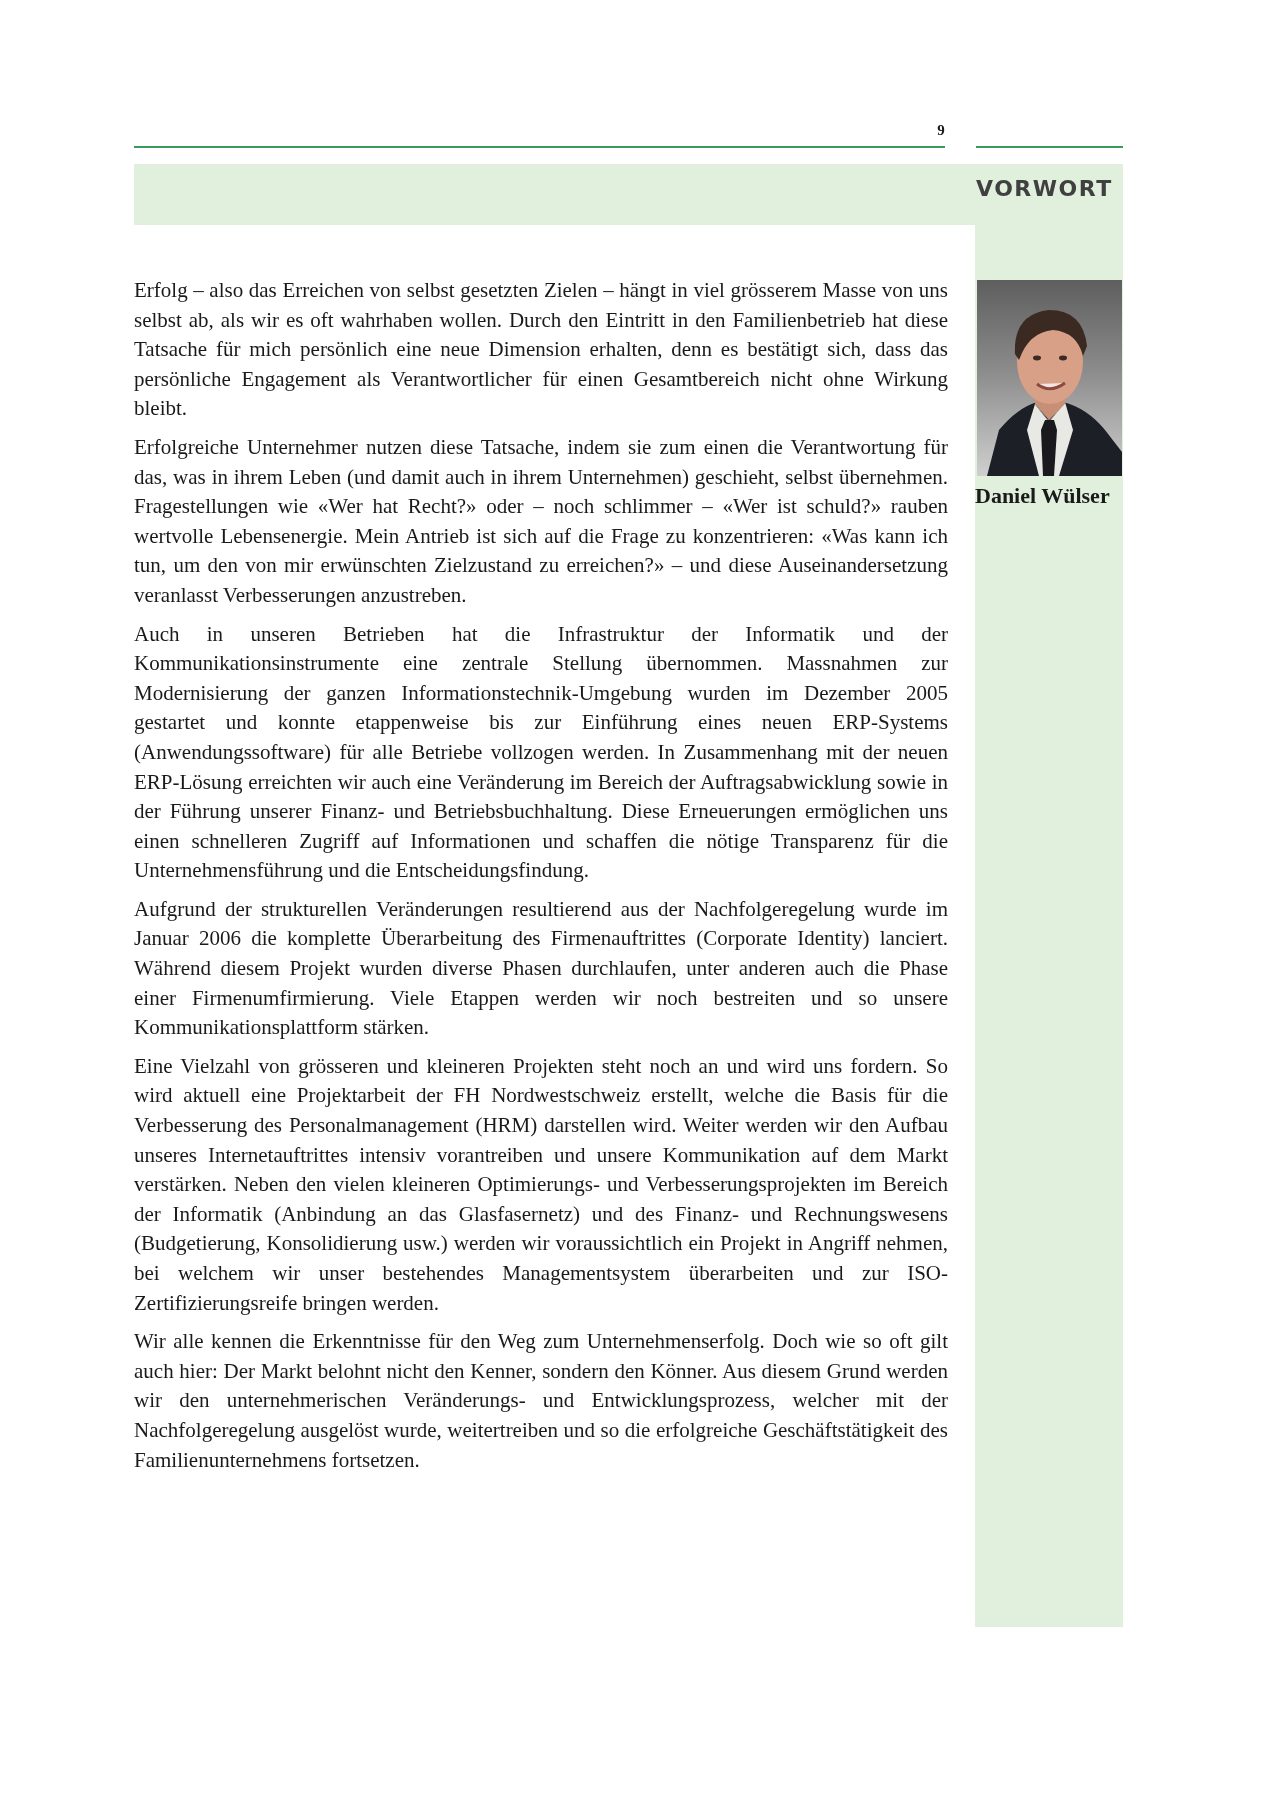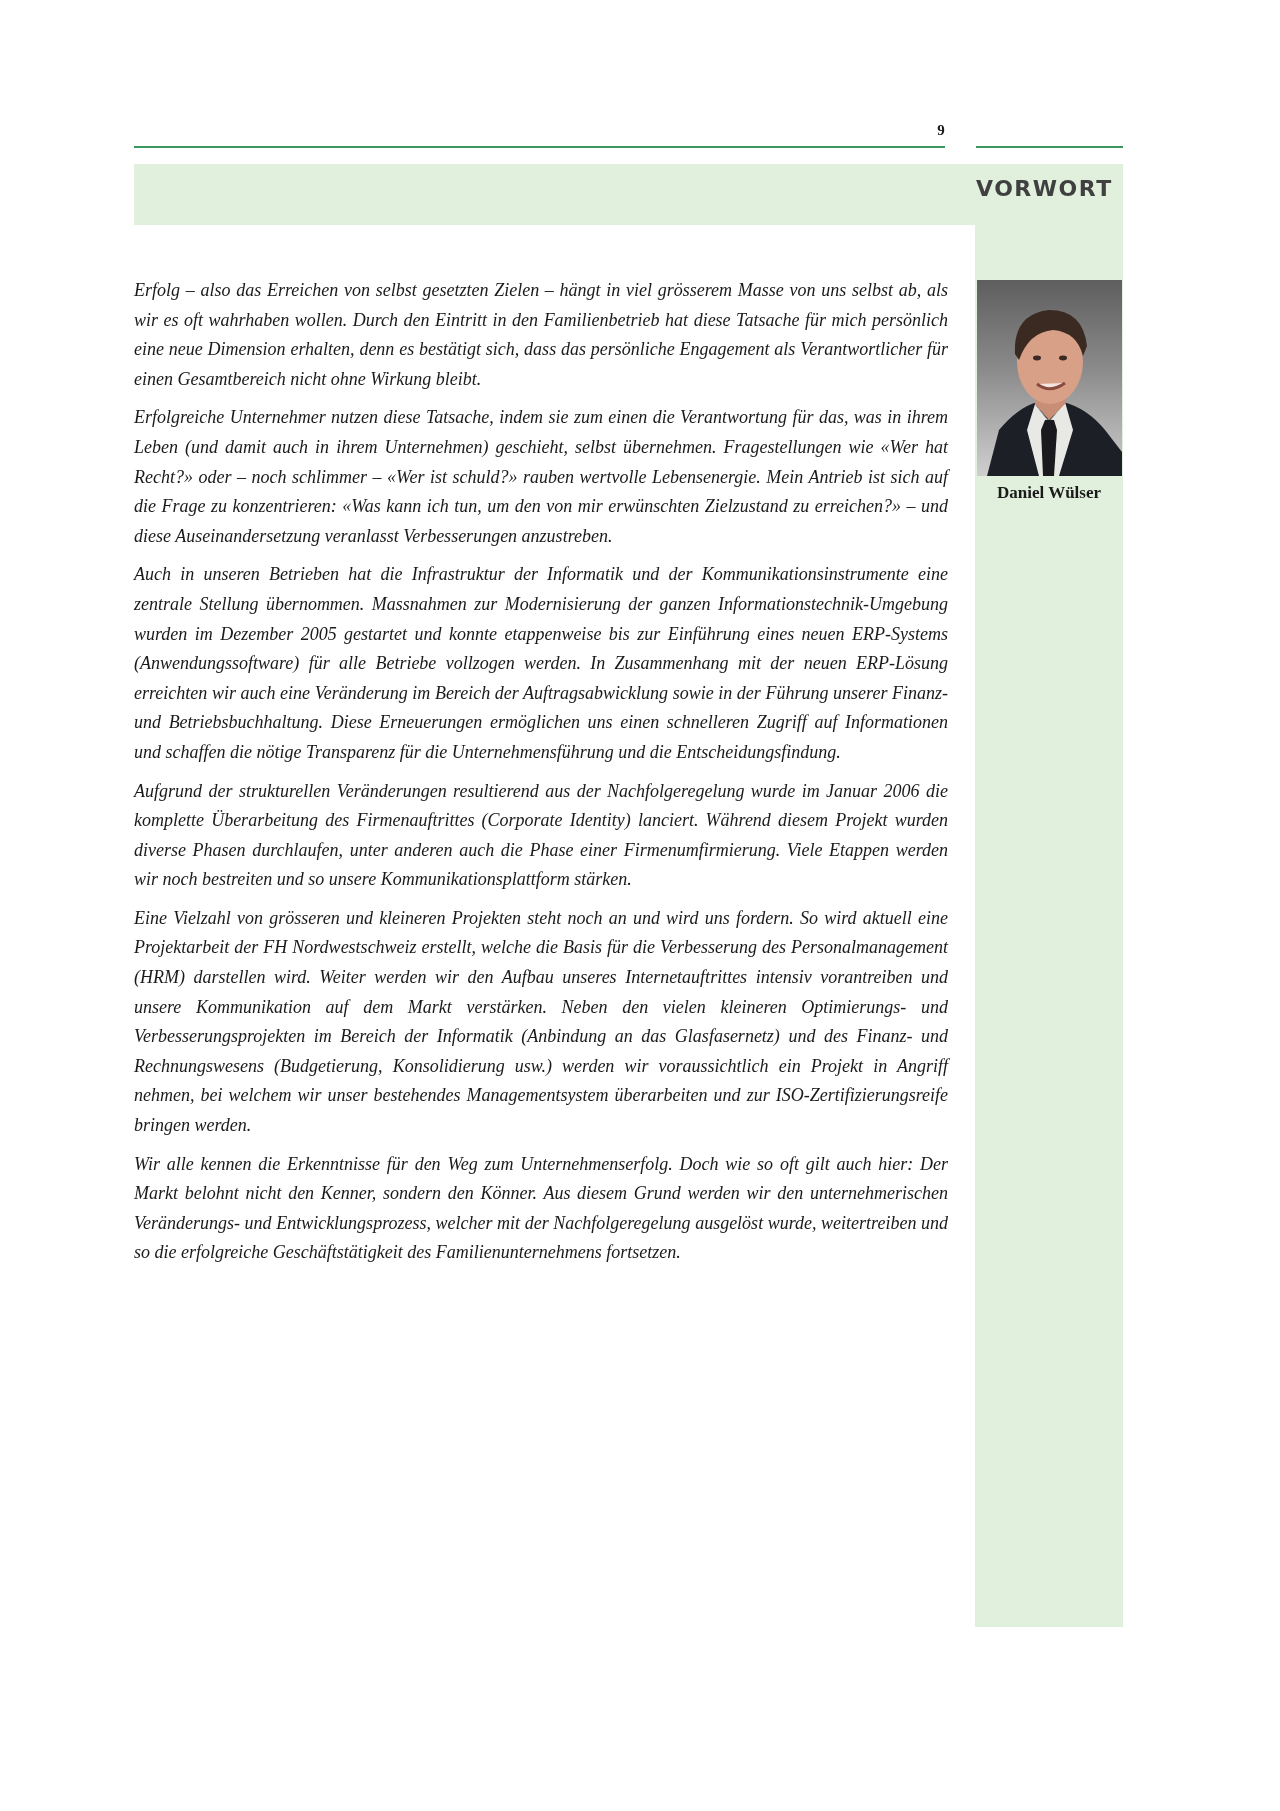--- a/index.html
+++ b/index.html
@@ -10,24 +10,24 @@
     #rule-right { left: 976px; top: 146px; width: 147px; }
     .page-number { position: absolute; left: 930px; top: 122px; width: 22px; text-align: center;
                    font-weight: bold; font-size: 15px; }
     .band-top { position: absolute; left: 134px; top: 164px; width: 989px; height: 61px; background: #e1f0dd; }
     .sidebar { position: absolute; left: 975px; top: 225px; width: 148px; height: 1402px; background: #e1f0dd; }
     .section-title { position: absolute; left: 976px; top: 176px; width: 148px;
                      font-family: "DejaVu Sans", sans-serif; font-size: 22px; font-weight: bold;
                      letter-spacing: 1.5px; color: #404040; text-align: left; }
     .portrait { position: absolute; left: 977px; top: 280px; width: 145px; height: 196px;
                 background: linear-gradient(180deg, #5e5e5e 0%, #8a8a8a 45%, #cfcfcf 100%); overflow: hidden; }
-    .caption { position: absolute; left: 975px; top: 483px; width: 148px; text-align: center;
-               font-weight: bold; font-size: 17px; }
+    .caption { position: absolute; left: 975px; top: 483px; width: 148px; 
+               font-weight: bold; font-size: 22px; }
     .content { position: absolute; left: 134px; top: 276px; width: 814px; }
-    .content p { margin: 0 0 9px 0; font-size: 18px; line-height: 29.6px; text-align: justify; font-style: italic; }
+    .content p { margin: 0 0 9px 0; font-size: 21px; line-height: 29.6px; text-align: justify; }
   </style>
 </head>
 <body>
 
 <div class="rule" id="rule-left"></div>
 <div class="page-number">9</div>
 <div class="rule" id="rule-right"></div>
 
 <div class="band-top"></div>
 <div class="sidebar"></div>

